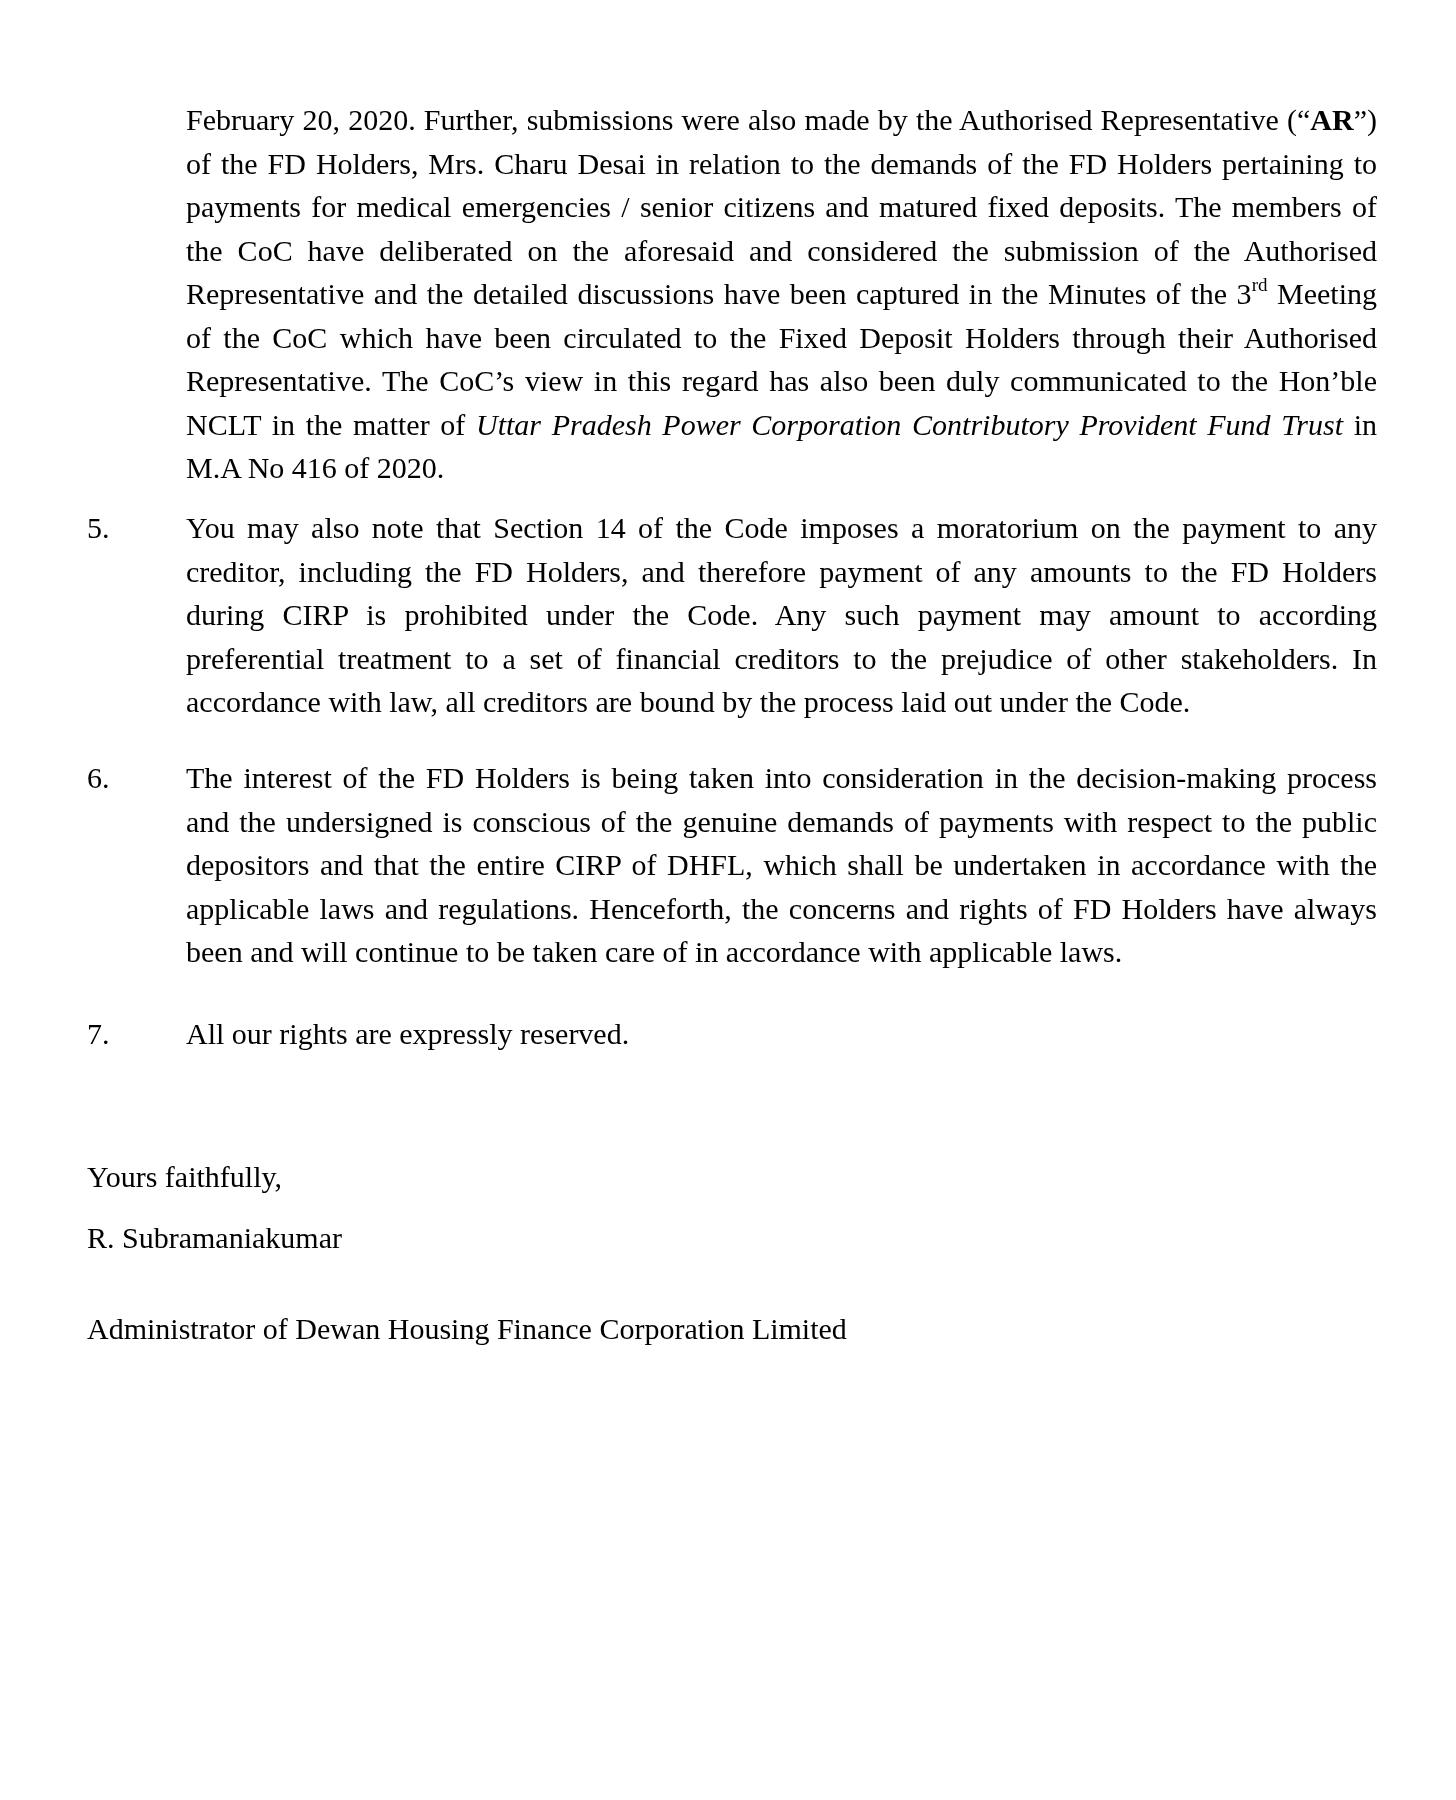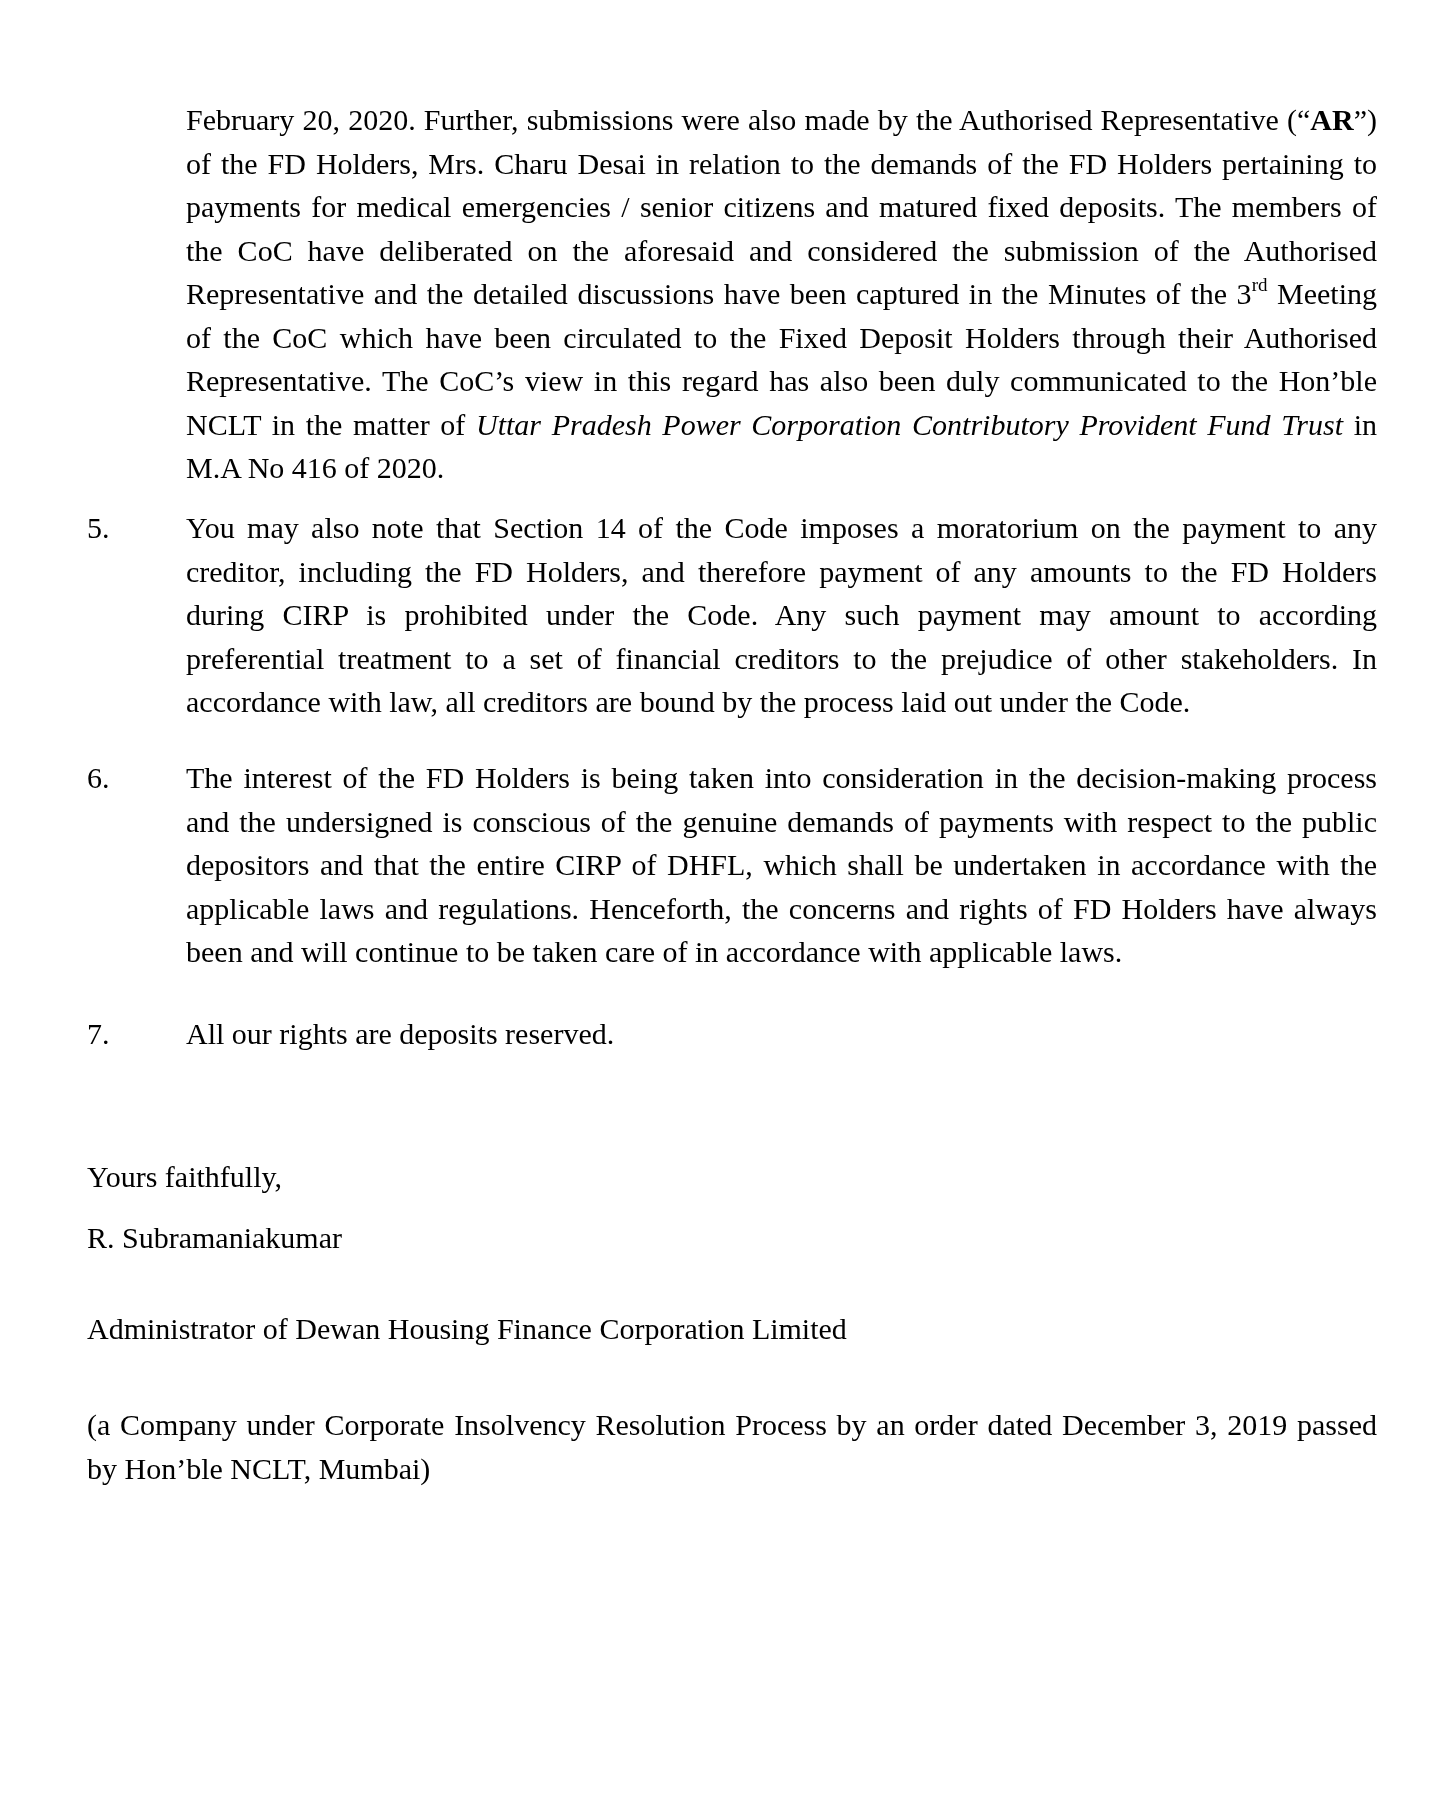--- a/index.html
+++ b/index.html
@@ -33,21 +33,20 @@
     <div class="body-text">You may also note that Section 14 of the Code imposes a moratorium on the payment to any creditor, including the FD Holders, and therefore payment of any amounts to the FD Holders during CIRP is prohibited under the Code. Any such payment may amount to according preferential treatment to a set of financial creditors to the prejudice of other stakeholders. In accordance with law, all creditors are bound by the process laid out under the Code.</div>
   </div>
 
   <div class="item" style="top:756px;">
     <span class="num">6.</span>
     <div class="body-text">The interest of the FD Holders is being taken into consideration in the decision-making process and the undersigned is conscious of the genuine demands of payments with respect to the public depositors and that the entire CIRP of DHFL, which shall be undertaken in accordance with the applicable laws and regulations. Henceforth, the concerns and rights of FD Holders have always been and will continue to be taken care of in accordance with applicable laws.</div>
   </div>
 
   <div class="item" style="top:1012px;">
     <span class="num">7.</span>
-    <div class="body-text">All our rights are deposits reserved.</div>
+    <div class="body-text">All our rights are expressly reserved.</div>
   </div>
 
   <div class="sig" style="top:1216px;">R. Subramaniakumar</div>
   <div class="sig" style="top:1155px;">Yours faithfully,</div>
   <div class="sig" style="top:1279px;margin-top:28px;">Administrator of Dewan Housing Finance Corporation Limited</div>
-  <div class="sig" style="top:1403px;">(a Company under Corporate Insolvency Resolution Process by an order dated December 3, 2019 passed by Hon’ble NCLT, Mumbai)</div>
 
 </div>
 
 </body></html>

